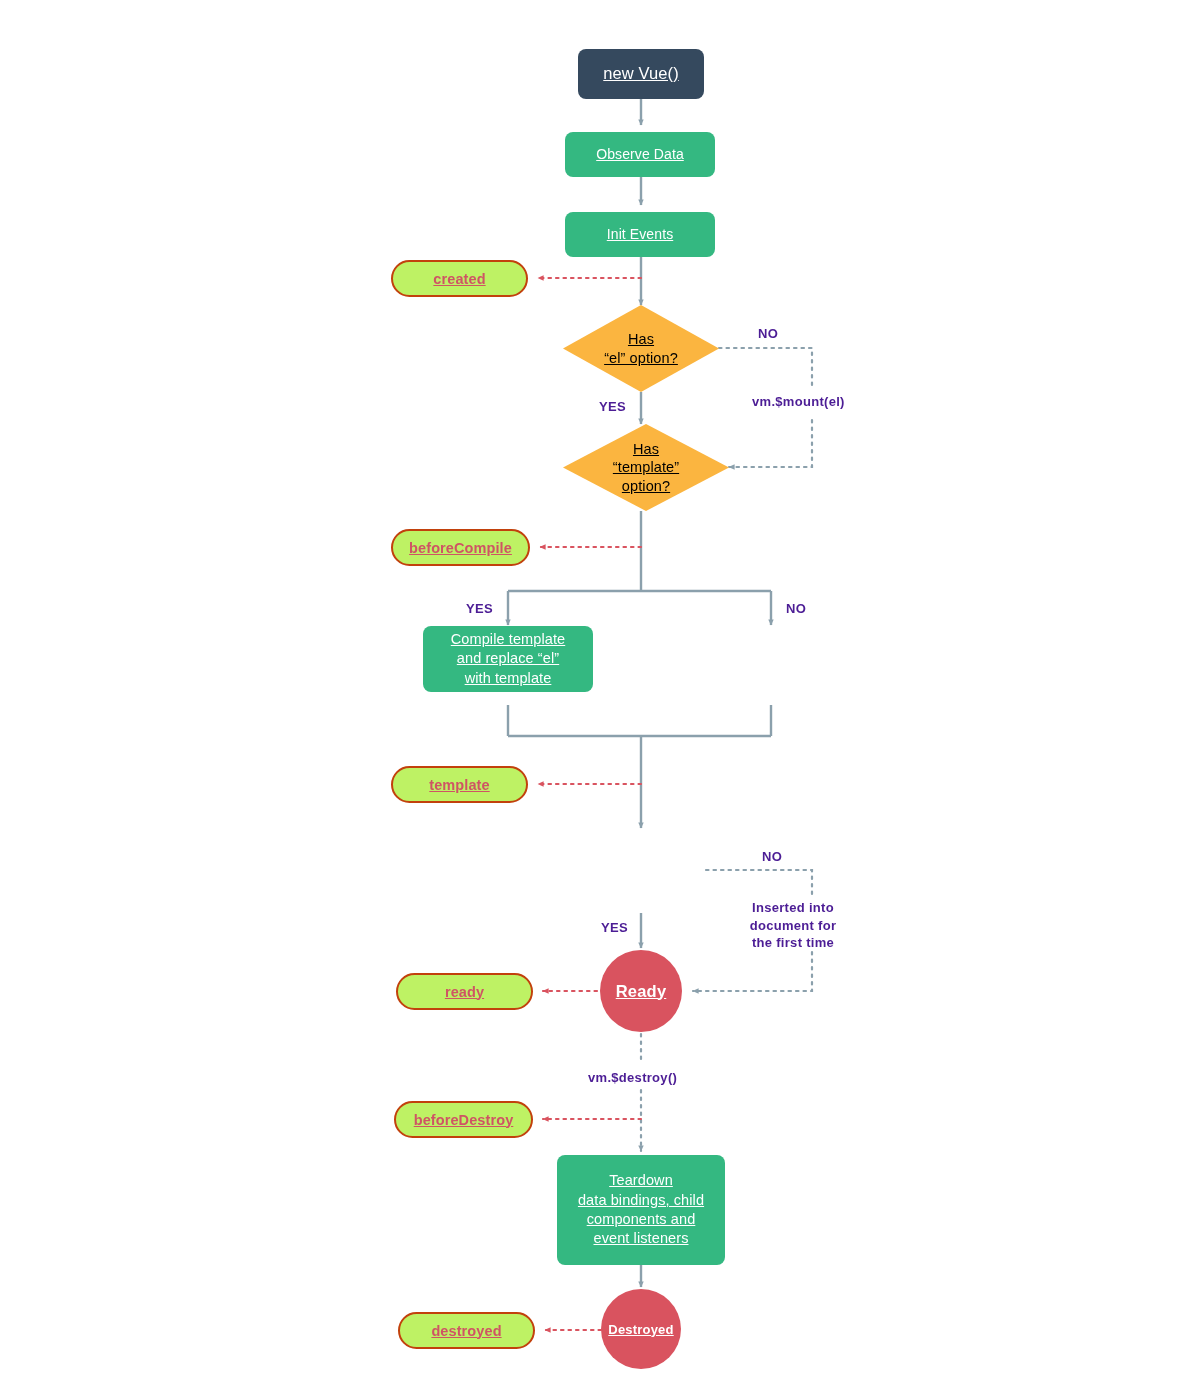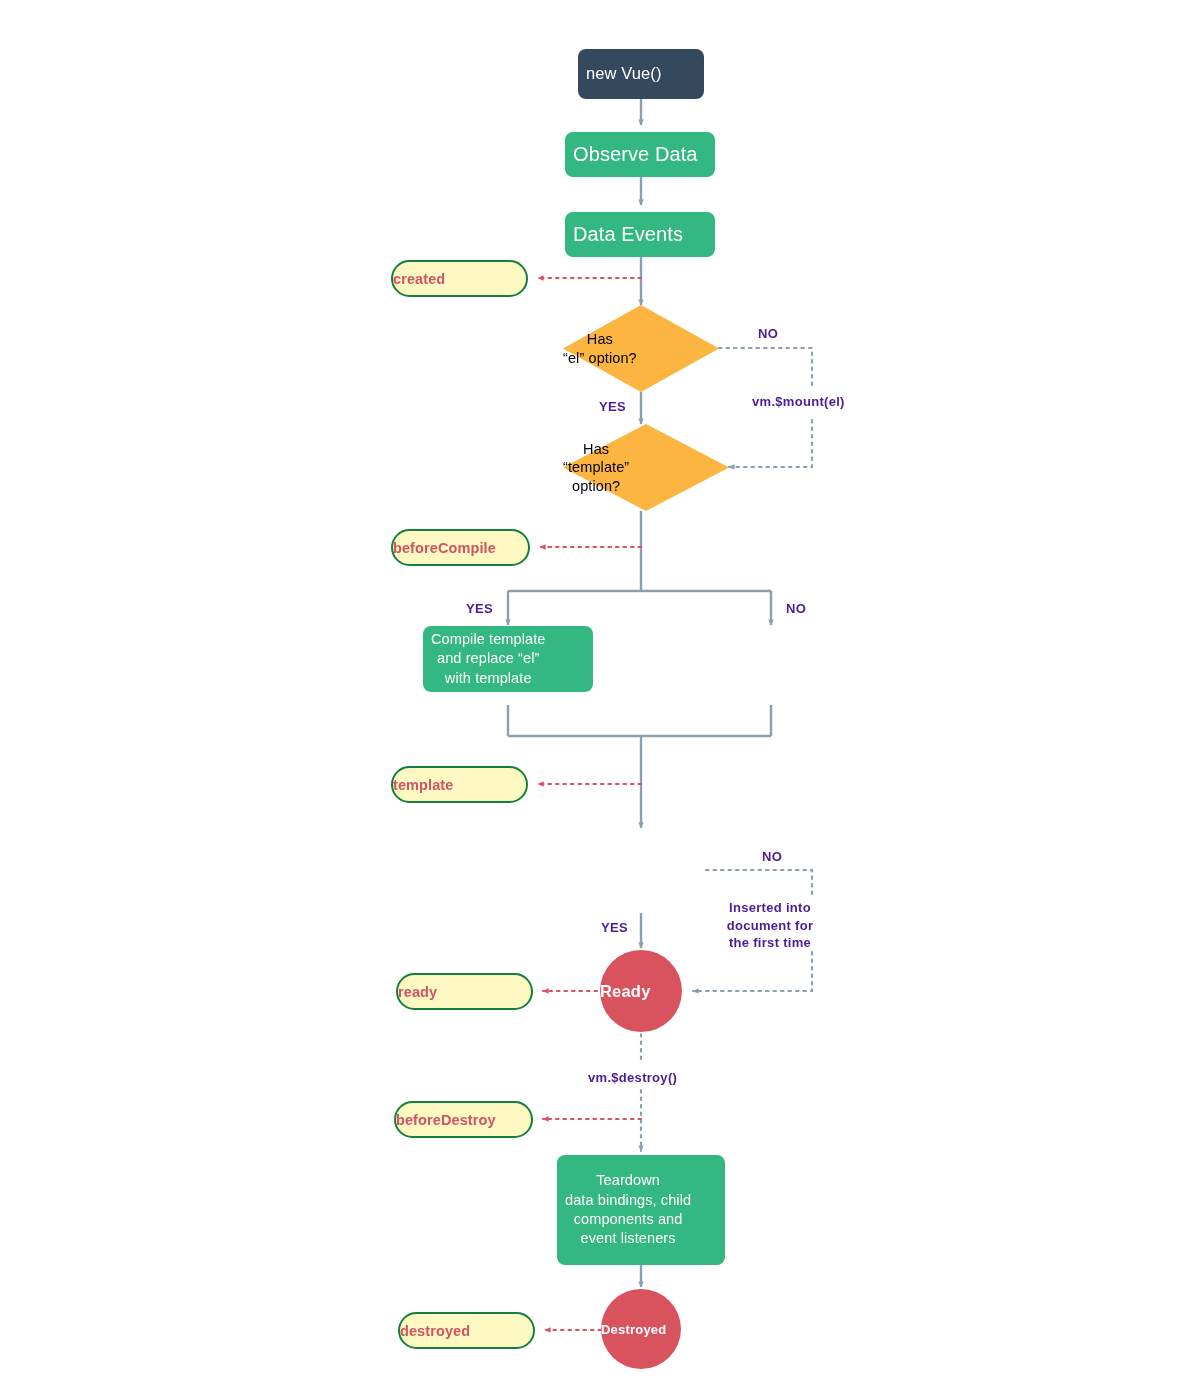--- a/index.html
+++ b/index.html
@@ -20,28 +20,30 @@
     left:0; top:0;
     width:1204px;
     height:1386px;
     pointer-events:none;
   }
   .node{
     position:absolute;
     box-sizing:border-box;
     display:flex;
     align-items:center;
+    justify-content:center;
     text-align:center;
     z-index:2;
+    text-decoration:underline;
   }
   
   .box{
     border-radius:8px;
     color:#ffffff;
-    font-size:20px;
+    font-size:14px;
     line-height:1.32;
     font-weight:400;
     letter-spacing:.1px;
     padding:4px 8px;
   }
   .box.start{ background:#35495e; font-size:16.5px; }
   .box.green{ background:#34b881; }
   .box.green.multi{ font-size:14.5px; line-height:1.34; }
   
   .diamond{
@@ -66,23 +68,23 @@
     border-radius:50%;
     background:#d9535f;
     color:#ffffff;
     font-weight:700;
     letter-spacing:.2px;
   }
   .circle.ready{ font-size:16.5px; }
   .circle.destroyed{ font-size:13px; }
   
   .pill{
-    border:2px solid #15803d;
+    border:2px solid #c2410c;
     border-radius:22px;
-    background:#fef9c3;
+    background:#bef264;
     color:#cf5464;
     font-weight:700;
     font-size:14.5px;
     letter-spacing:.1px;
   }
   
   .lbl{
     position:absolute;
     color:#4c1d95;
     font-weight:700;
@@ -163,21 +165,21 @@
 
   <div class="node box start" style="left:578px;top:49px;width:126px;height:50px;">
     <span>new Vue()</span>
   </div>
 
   <div class="node box green" style="left:565px;top:132px;width:150px;height:45px;">
     <span>Observe Data</span>
   </div>
 
   <div class="node box green" style="left:565px;top:212px;width:150px;height:45px;">
-    <span>Data Events</span>
+    <span>Init Events</span>
   </div>
 
   <div class="node diamond" style="left:563px;top:305px;width:156px;height:87px;">
     <svg class="dshape" viewBox="0 0 156 87" preserveAspectRatio="none">
       <polygon points="78,0 156,43.5 78,87 0,43.5" fill="#fbb540"></polygon>
     </svg>
     <span class="dlabel">Has
 “el” option?</span>
   </div>
 
@@ -244,19 +246,19 @@
   <div class="lbl" style="left:752px;top:393px;">vm.$mount(el)</div>
 
   <div class="lbl" style="left:466px;top:600px;">YES</div>
 
   <div class="lbl" style="left:786px;top:600px;">NO</div>
 
   <div class="lbl" style="left:762px;top:848px;">NO</div>
 
   <div class="lbl" style="left:601px;top:919px;">YES</div>
 
-  <div class="lbl center" style="left:718px;top:899px;width:104px;text-align:center;">Inserted into
+  <div class="lbl center" style="left:741px;top:899px;width:104px;text-align:center;">Inserted into
 document for
 the first time</div>
 
   <div class="lbl" style="left:588px;top:1069px;">vm.$destroy()</div>
 
 </div>
 
 </body></html>

